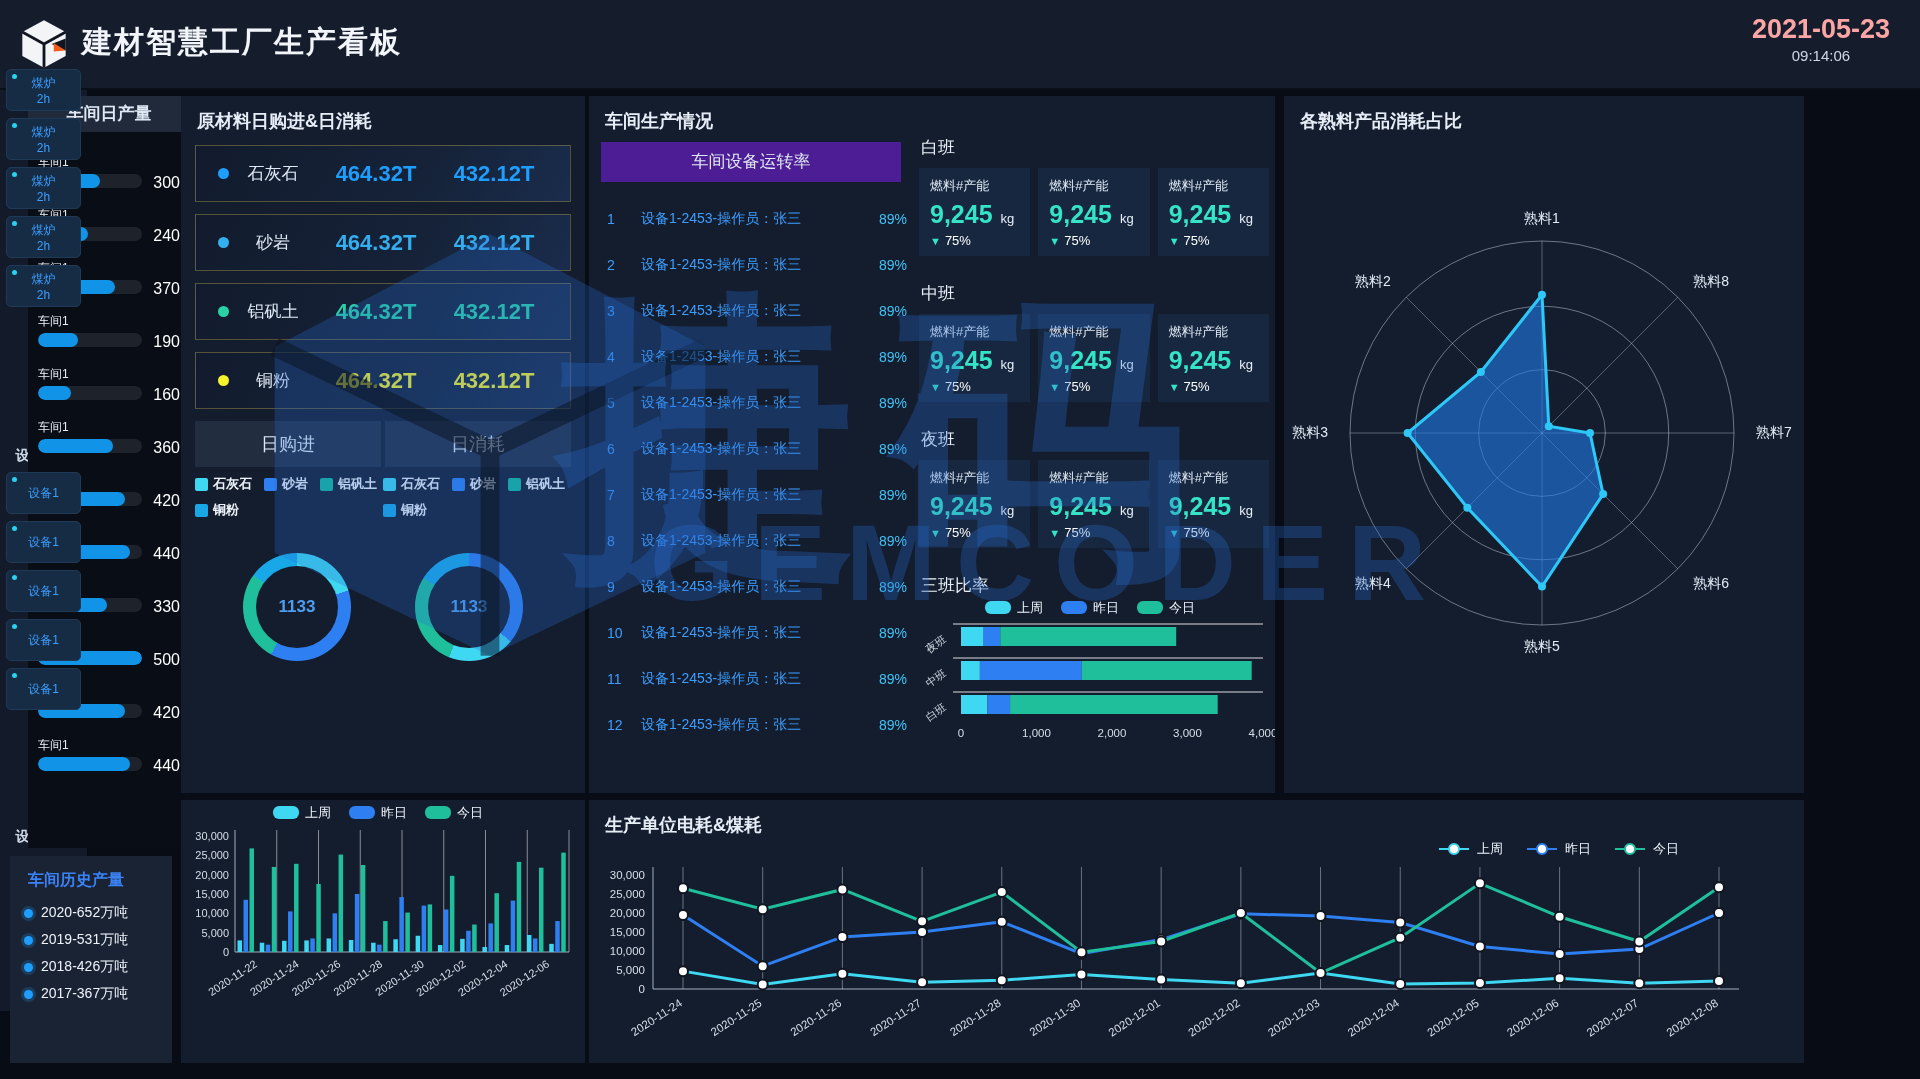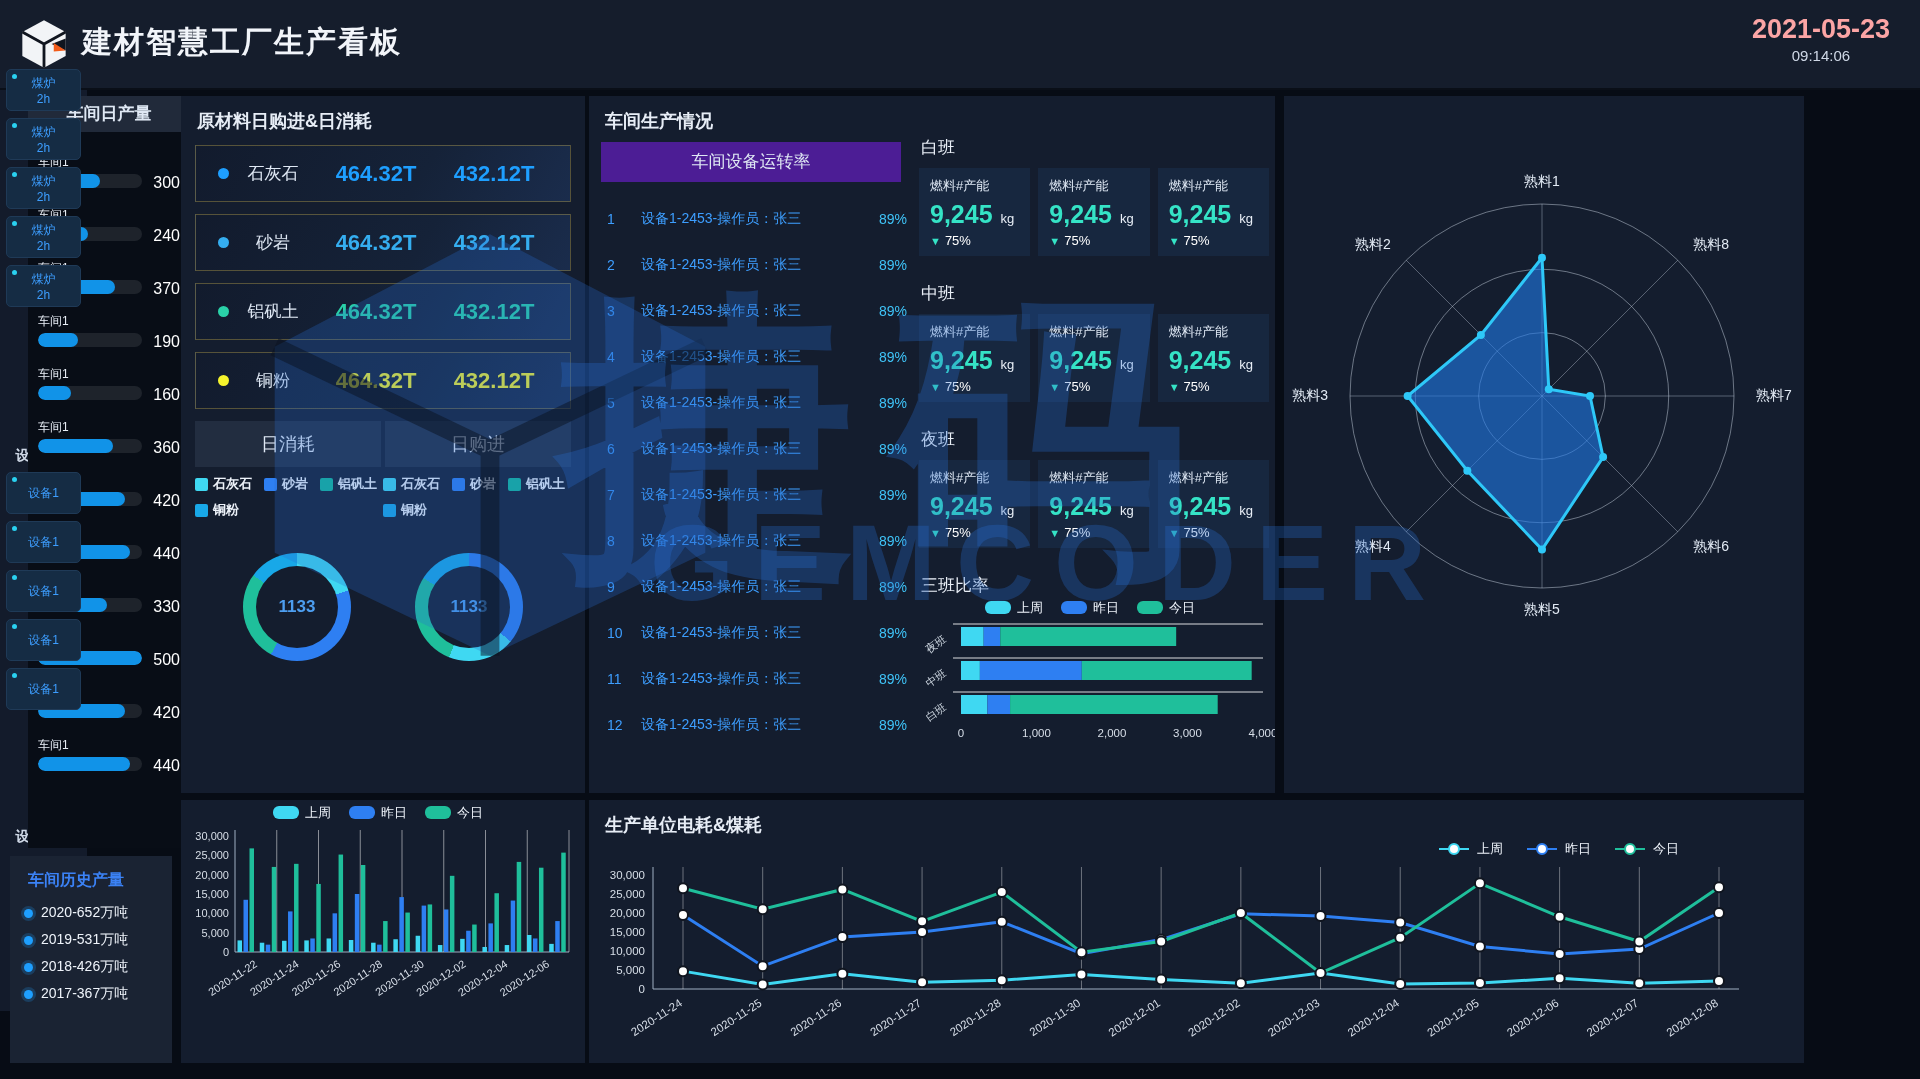--- a/index.html
+++ b/index.html
@@ -251,22 +251,22 @@
         <div class="v2" style="color: rgb(42, 209, 168);">432.12T</div>
       </div>
       <div class="mcard">
         <div class="dot" style="background: rgb(245, 243, 44);"></div>
         <div class="nm">铜粉</div>
         <div class="v1" style="color: rgb(245, 243, 44);">464.32T</div>
         <div class="v2" style="color: rgb(245, 243, 44);">432.12T</div>
       </div>
     </div>
   <div id="mat-tabs">
+      <div class="mtab">日购进</div>
       <div class="mtab">日消耗</div>
-      <div class="mtab">日购进</div>
     </div>
   <div id="mat-legends">
       <div class="mlegend">
         <div class="litem">
           <div class="lsw" style="background: rgb(63, 216, 242);"></div>
           <div>石灰石</div>
         </div>
         <div class="litem">
           <div class="lsw" style="background: rgb(46, 127, 242);"></div>
           <div>砂岩</div>
@@ -469,20 +469,21 @@
           <text x="42" y="140" font-size="11.5" fill="#d7dee8" text-anchor="middle">0</text>
           <text x="117.5" y="140" font-size="11.5" fill="#d7dee8" text-anchor="middle">1,000</text>
           <text x="193" y="140" font-size="11.5" fill="#d7dee8" text-anchor="middle">2,000</text>
           <text x="268.5" y="140" font-size="11.5" fill="#d7dee8" text-anchor="middle">3,000</text>
           <text x="344" y="140" font-size="11.5" fill="#d7dee8" text-anchor="middle">4,000</text>
         </svg></div>
   </div>
 </div>
 
 <div class="panel" id="p-radar">
+  <div class="ptitle">各熟料产品消耗占比</div>
   <div id="radar-chart"><svg width="520" height="610" viewBox="0 0 520 610">
         <circle cx="258" cy="300" r="192" fill="none" stroke="rgba(215,226,240,0.45)" stroke-width="1"></circle>
         <circle cx="258" cy="300" r="126.72" fill="none" stroke="rgba(215,226,240,0.45)" stroke-width="1"></circle>
         <circle cx="258" cy="300" r="63.36" fill="none" stroke="rgba(215,226,240,0.45)" stroke-width="1"></circle>
         <line x1="258" y1="300" x2="258" y2="108" stroke="rgba(215,226,240,0.35)" stroke-width="1"></line>
         <line x1="258" y1="300" x2="122.23549801218289" y2="164.23549801218286" stroke="rgba(215,226,240,0.35)" stroke-width="1"></line>
         <line x1="258" y1="300" x2="66" y2="300" stroke="rgba(215,226,240,0.35)" stroke-width="1"></line>
         <line x1="258" y1="300" x2="122.23549801218286" y2="435.7645019878171" stroke="rgba(215,226,240,0.35)" stroke-width="1"></line>
         <line x1="258" y1="300" x2="257.99999999999994" y2="492" stroke="rgba(215,226,240,0.35)" stroke-width="1"></line>
         <line x1="258" y1="300" x2="393.7645019878171" y2="435.76450198781714" stroke="rgba(215,226,240,0.35)" stroke-width="1"></line>

